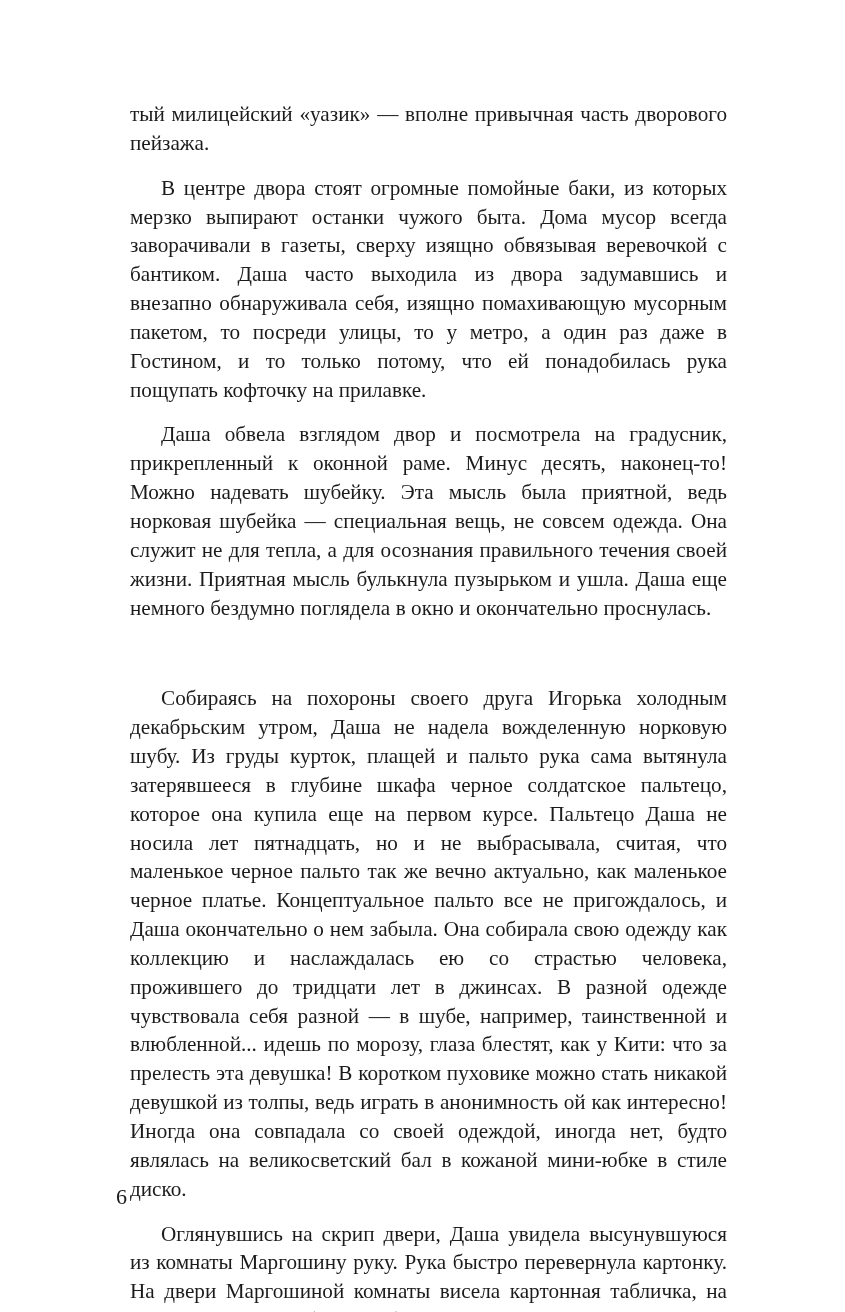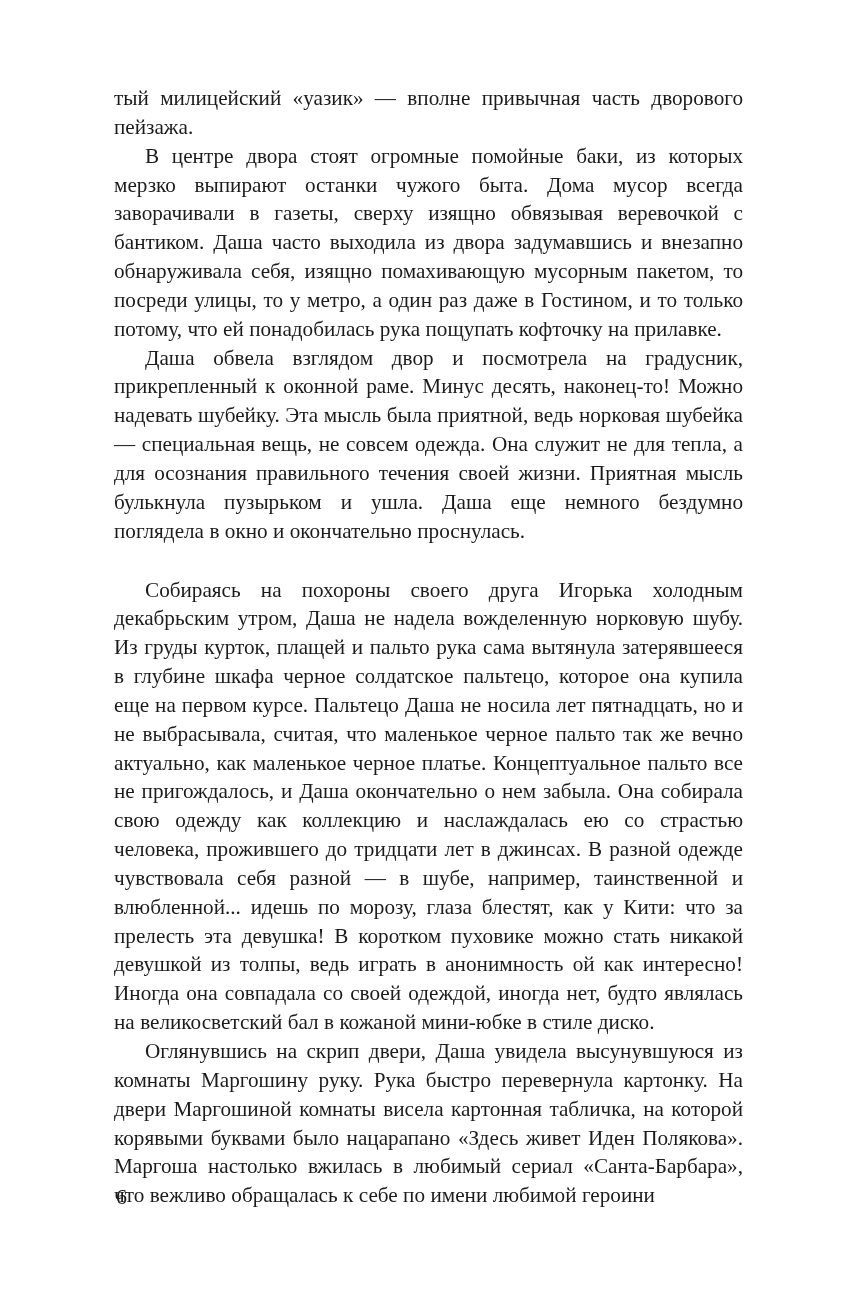--- a/index.html
+++ b/index.html
@@ -27,21 +27,21 @@
 
   
   #text-column {
     position: absolute;
     left: 114px;
     top: 84px;
     width: 629px;
   }
 
   .para {
-    margin: 0;
+    margin: 16px;
     text-align: justify;
     text-justify: inter-word;
     font-size: 21.2px;
     line-height: 28.85px;
     text-indent: 31px;
     hyphens: manual;
     -webkit-hyphens: manual;
     word-spacing: 0.1px;
   }
 

